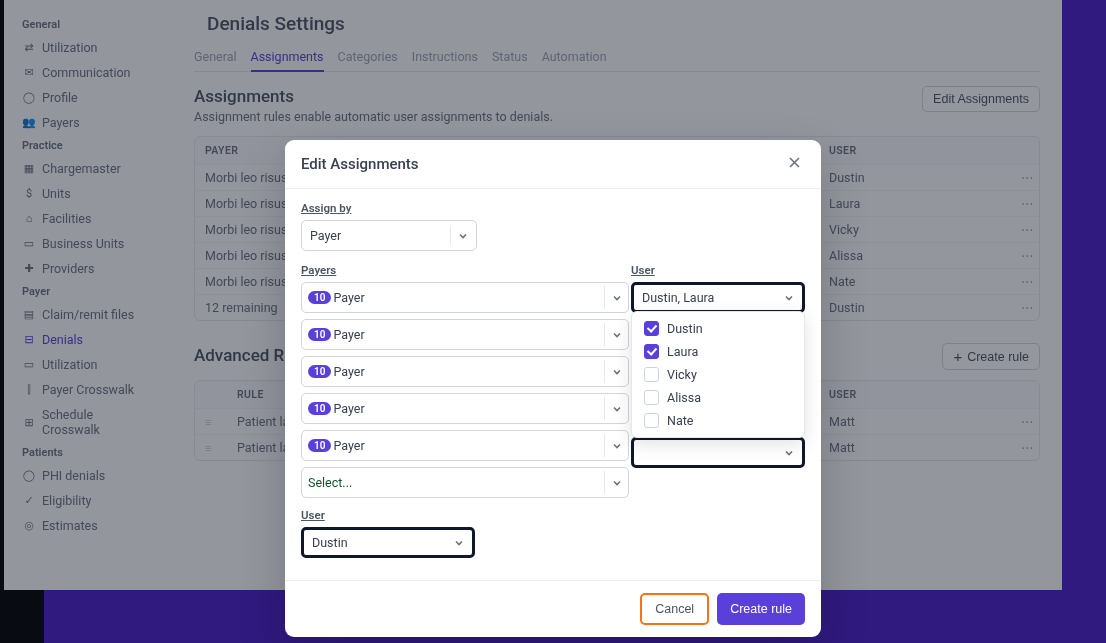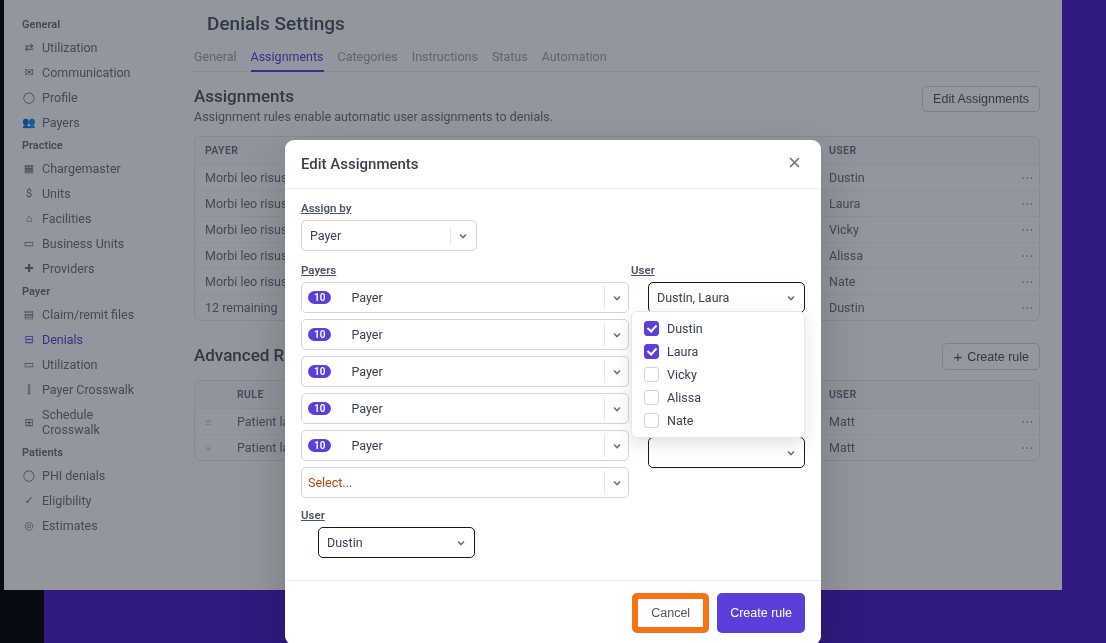--- a/index.html
+++ b/index.html
@@ -43,33 +43,33 @@
     .close-btn { background: none; border: none; cursor: pointer; color: #6b7280; padding: 3px; }
     .modal-body { padding: 12px 16px 16px; }
     .form-label { font-size: 11.5px; font-weight: 600; color: #4b5563; margin-bottom: 5px; display: block; text-decoration: underline; }
     .select-box { border: 1px solid #d1d5db; border-radius: 5px; background: #fff; display: flex; align-items: center; justify-content: space-between; padding: 5px 8px; font-size: 12.5px; color: #374151; cursor: pointer; height: 31px; }
     .select-box .chev-wrap { border-left: 1px solid #e5e7eb; padding-left: 7px; margin-left: 7px; height: 100%; display: flex; align-items: center; }
     .assign-by { width: 176px; margin-bottom: 12px; }
     .two-col { display: flex; gap: 2px; }
     .col-left { flex: 1; }
     .col-right { width: 174px; position: relative; }
     .payer-select { display: flex; align-items: center; border: 1px solid #d1d5db; border-radius: 5px; padding: 3px 6px; margin-bottom: 6px; height: 31px; }
-    .badge-count { background: #5a3fd8; color: #fff; border-radius: 9px; font-size: 10px; font-weight: 600; padding: 1px 6px; margin-right: 20px; min-width: 18px; text-align: center; }
+    .badge-count { background: #5a3fd8; color: #fff; border-radius: 9px; font-size: 10px; font-weight: 600; padding: 1px 6px; margin-right: 2px; min-width: 18px; text-align: center; }
     .payer-text { flex: 1; font-size: 12.5px; color: #374151; }
     .chev-cell { border-left: 1px solid #e5e7eb; padding-left: 7px; margin-left: 5px; height: 100%; display: flex; align-items: center; }
-    .user-select { border: 1px solid #0f172a; border-radius: 5px; padding: 5px 8px; display: flex; align-items: center; justify-content: space-between; font-size: 12.5px; color: #374151; height: 31px; margin-bottom: 6px; margin-left: 17px; }
+    .user-select { border: 3px solid #0f172a; border-radius: 5px; padding: 5px 8px; display: flex; align-items: center; justify-content: space-between; font-size: 12.5px; color: #374151; height: 31px; margin-bottom: 6px; }
     .dropdown-panel { position: absolute; top: 48px; left: 0; right: 0; background: #fff; border: 1px solid #e5e7eb; border-radius: 6px; box-shadow: 0 6px 18px rgba(0,0,0,.12); padding: 5px 0; z-index: 10; }
     .dd-item { display: flex; align-items: center; gap: 8px; padding: 4px 12px; font-size: 12.5px; color: #374151; cursor: pointer; }
     .chk { width: 15px; height: 15px; border: 1.5px solid #cbd5e1; border-radius: 3px; display: inline-flex; align-items: center; justify-content: center; flex-shrink: 0; }
     .chk.checked { background: #5a3fd8; border-color: #5a3fd8; }
     .chk.checked::after { content: ""; width: 4px; height: 7px; border: solid #fff; border-width: 0 2px 2px 0; transform: rotate(42deg); margin-top: -2px; }
-    .placeholder { color: #c2410c; }
+    .placeholder { color: #14532d; }
     .modal-footer { display: flex; justify-content: flex-end; gap: 8px; padding: 12px 16px; border-top: 1px solid #eceef1; }
     .btn-primary { background: #5a3fd8; color: #fff; border: none; padding: 7px 13px; border-radius: 5px; font-size: 12.5px; cursor: pointer; }
-    .btn-secondary { background: #fff; color: #4b5563; border: 6px solid #f97316; padding: 7px 13px; border-radius: 5px; font-size: 12.5px; cursor: pointer; }
+    .btn-secondary { background: #fff; color: #4b5563; border: 2px solid #f97316; padding: 7px 13px; border-radius: 5px; font-size: 12.5px; cursor: pointer; }
     .chev { width: 10px; height: 10px; }
     .plus-ico { font-weight: 300; font-size: 15px; line-height: 1; }
     .dots { color: #9ca3af; letter-spacing: 1px; }
     .drag-handle { color: #c7cbd1; font-size: 11px; }
     .adv-header { display: flex; justify-content: space-between; align-items: center; margin-bottom: 10px; }
     .remaining-row { display: flex; gap: 10px; margin-top: 4px; }
   </style>
 </head>
 <body>
 

